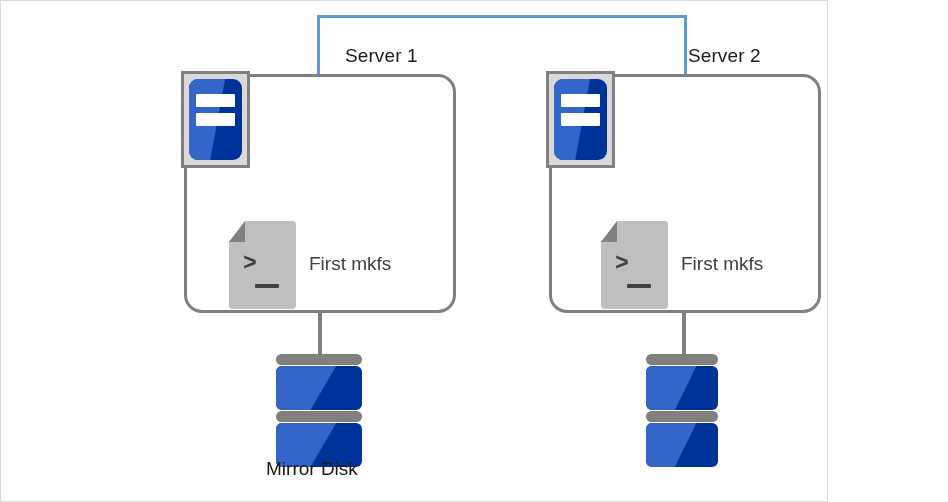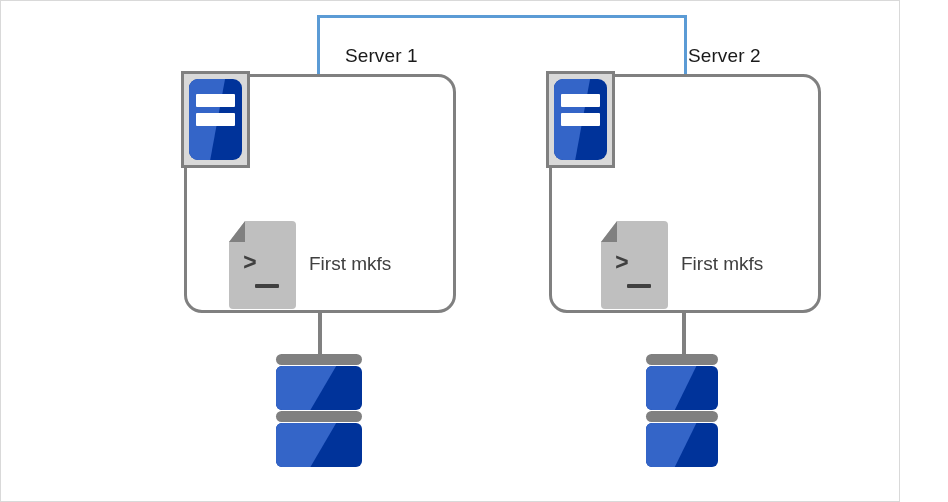--- a/index.html
+++ b/index.html
@@ -5,21 +5,21 @@
   html, body {
     margin: 0;
     padding: 0;
     background: #ffffff;
   }
   body {
     font-family: "Liberation Sans", sans-serif;
   }
   #canvas {
     position: relative;
-    width: 900px;
+    width: 828px;
     height: 502px;
     background: #ffffff;
     border: 1px solid #d9d9d9;
     box-sizing: border-box;
     overflow: hidden;
   }
 
   
   .link-seg {
     position: absolute;
@@ -234,20 +234,21 @@
 
   <div class="cable" id="cable1"></div>
 
   <div class="disk" id="disk1">
     <div class="disk-bar"></div>
     <div class="disk-body"></div>
     <div class="disk-bar"></div>
     <div class="disk-body"></div>
   </div>
 
+  <div class="disk-label">Mirror Disk</div>
 
   <div class="server-label" id="server2-label">Server 2</div>
 
   <div class="server-box" id="server2-box"></div>
 
   <div class="machine-icon" id="server2-machine">
     <div class="machine-body">
       <div class="machine-led machine-led-1"></div>
       <div class="machine-led machine-led-2"></div>
     </div>

